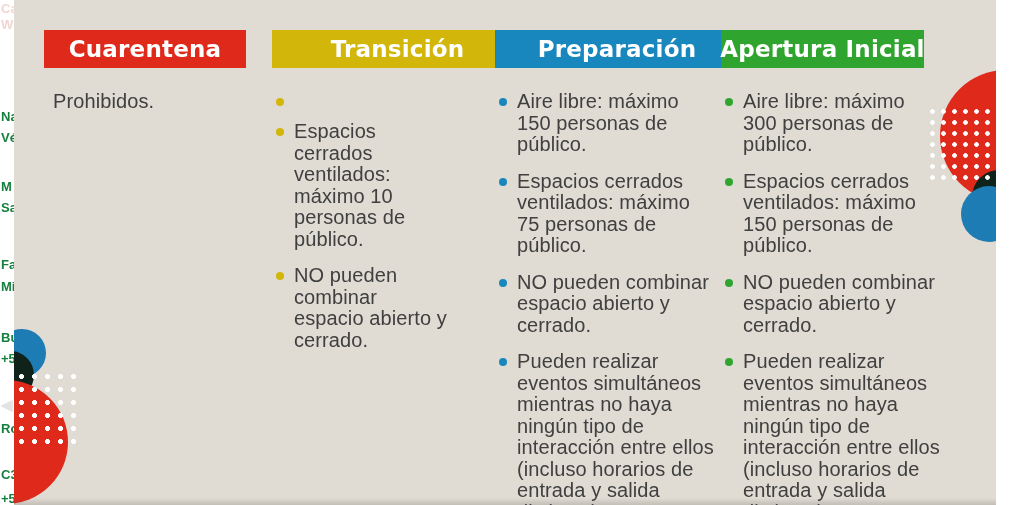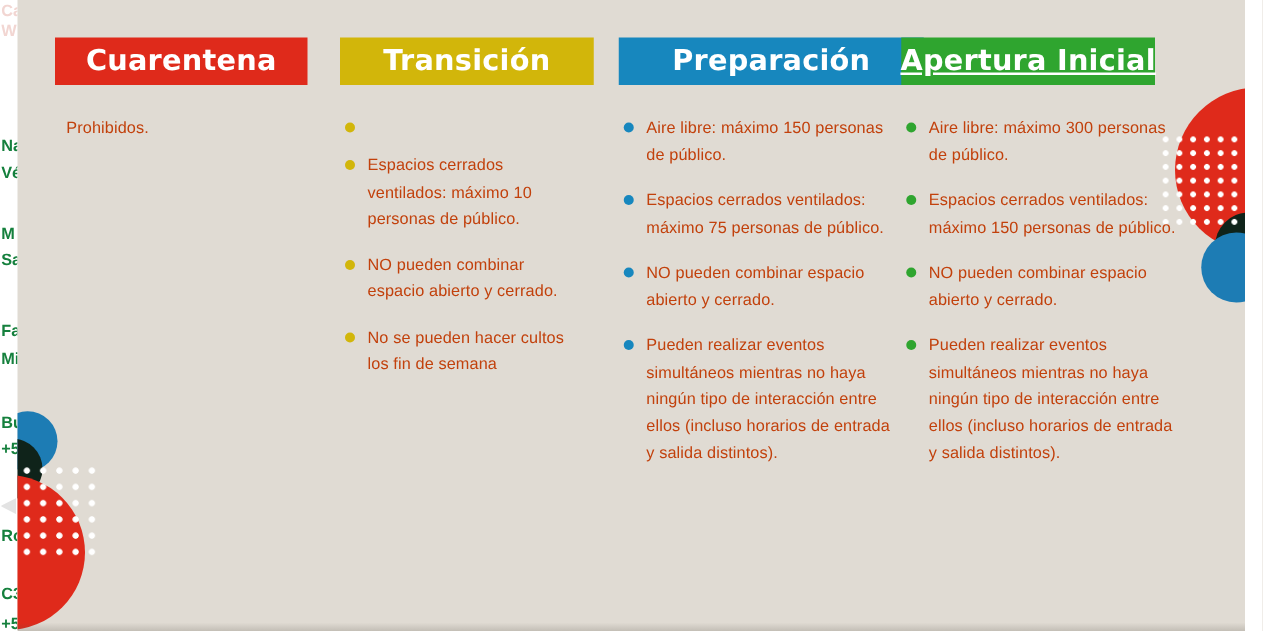--- a/index.html
+++ b/index.html
@@ -49,25 +49,25 @@
   #col-0{left:30px;}
   #col-1{left:258px;}
   #col-2{left:481px;}
   #col-3{left:707px;}
   .col-header{
     height:38px;display:flex;align-items:center;justify-content:center;
     color:#ffffff;font-family:"DejaVu Sans",sans-serif;font-weight:700;
     font-size:23px;letter-spacing:0.2px;white-space:nowrap;
   }
   #col-0 .col-header{width:202px;background:#df2a1b;}
-  #col-1 .col-header{width:203px;background:#d2b60a;}
+  #col-1 .col-header{width:203px;background:#d2b60a;padding-left:24px;}
   #col-2 .col-header{width:244px;background:#1787be;}
-  #col-3 .col-header{width:203px;background:#2fa52f;text-decoration:underline;}
+  #col-3 .col-header{width:203px;background:#2fa52f;}
   .col-body{
-    margin-top:23px;font-size:13px;line-height:21.5px;color:#c2410c;
+    margin-top:23px;font-size:20px;line-height:21.5px;color:#404040;
     letter-spacing:0.1px;
   }
   .note{padding-left:9px;}
   .bullets{padding-left:4px;}
   .bullet{display:flex;margin-bottom:15px;}
   .dot{width:8px;height:8px;border-radius:50%;margin:7px 10px 0 0;flex-shrink:0;}
   #col-1 .dot{background:#d2b60a;}
   #col-2 .dot{background:#1787be;}
   #col-3 .dot{background:#2fa52f;}
   #col-1 .txt{width:158px;}
@@ -118,24 +118,20 @@
         <span class="dot"></span>
       </div>
       <div class="bullet">
         <span class="dot"></span>
         <span class="txt">Espacios cerrados ventilados: máximo 10 personas de público.</span>
       </div>
       <div class="bullet">
         <span class="dot"></span>
         <span class="txt">NO pueden combinar espacio abierto y cerrado.</span>
       </div>
-      <div class="bullet">
-        <span class="dot"></span>
-        <span class="txt">No se pueden hacer cultos los fin de semana</span>
-      </div>
     </div>
   </div>
 
   <div class="column" id="col-2">
     <div class="col-header">Preparación</div>
     <div class="col-body bullets">
       <div class="bullet">
         <span class="dot"></span>
         <span class="txt">Aire libre: máximo 150 personas de público.</span>
       </div>

